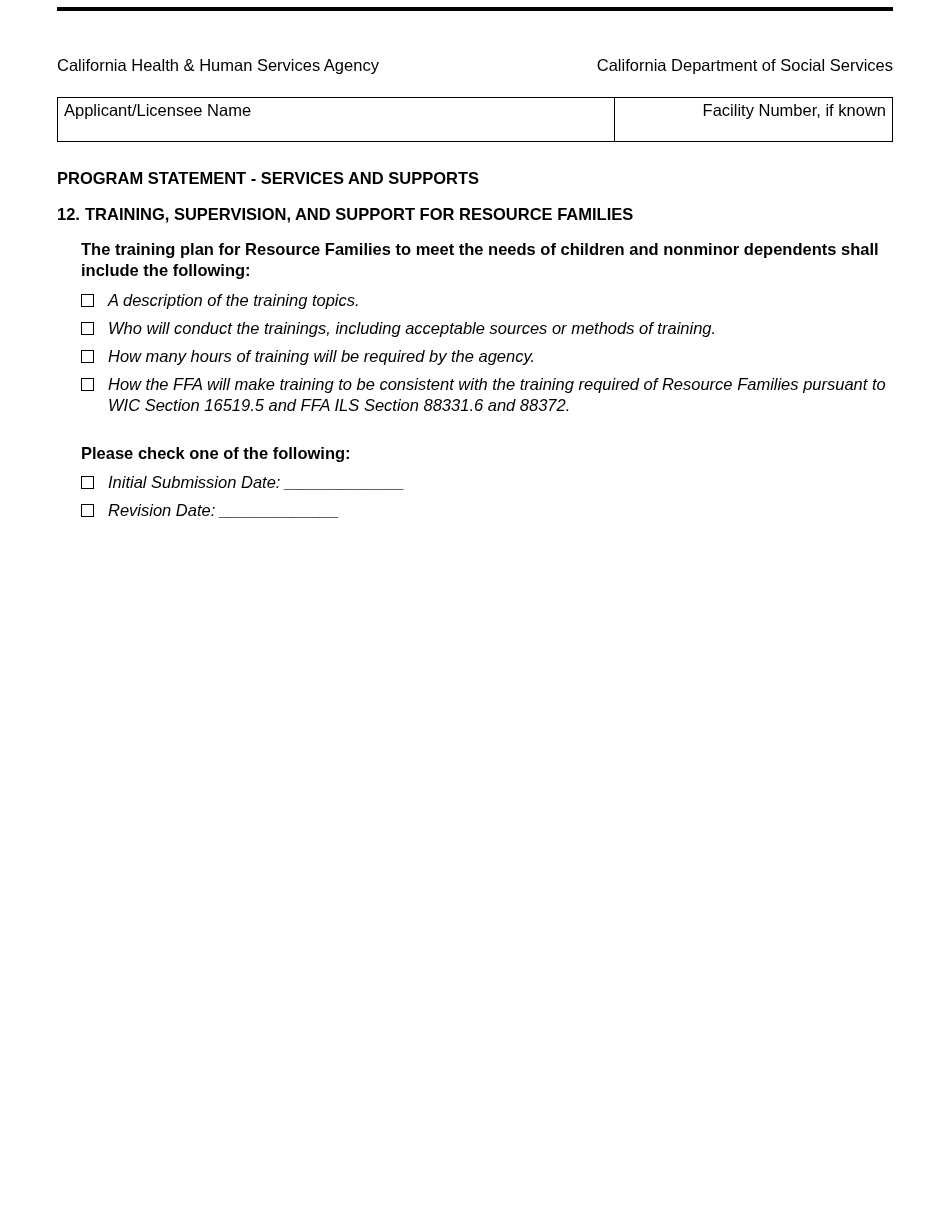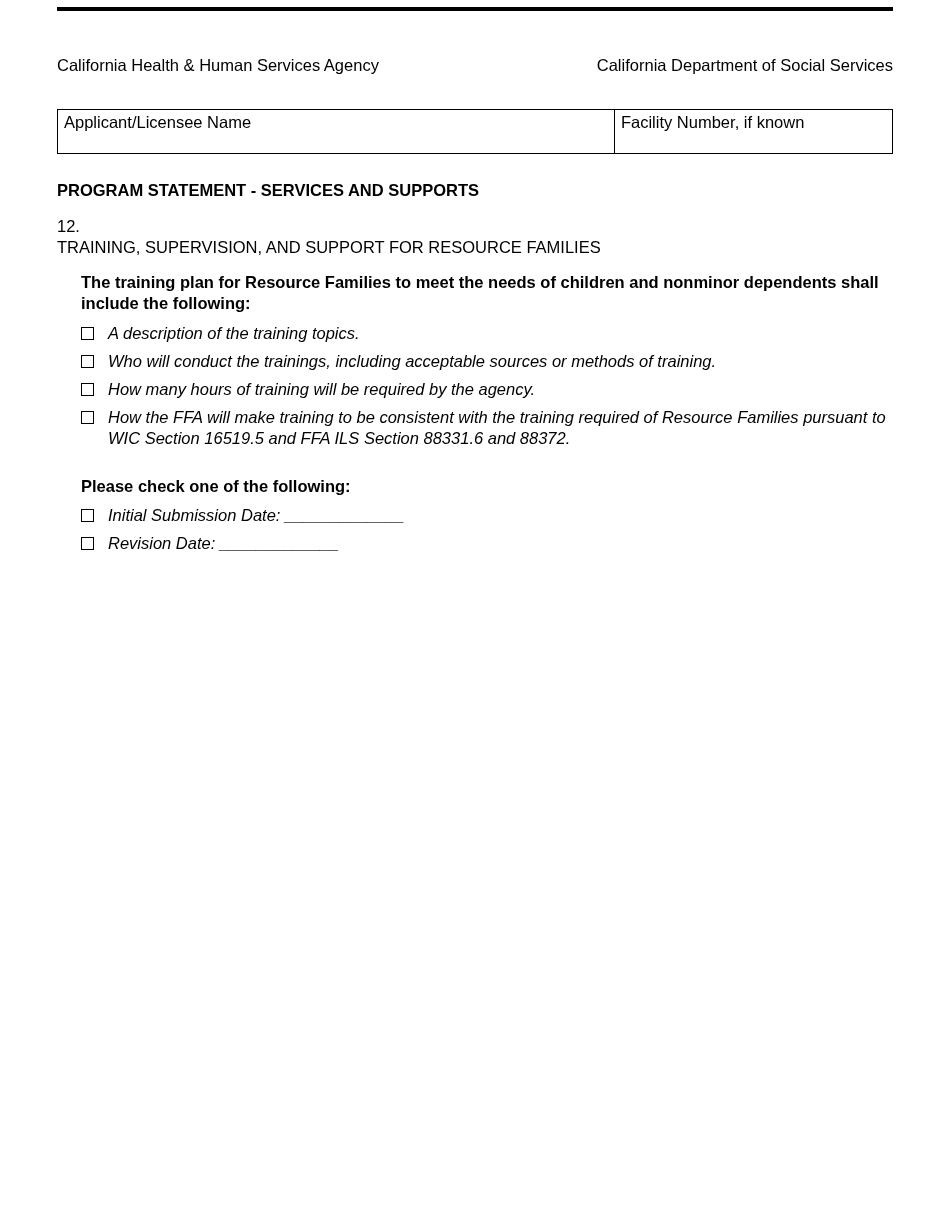--- a/index.html
+++ b/index.html
@@ -18,46 +18,45 @@
   .top-rule { margin-top: 7px; height: 3.5px; background: #000; }
 
   .header {
     margin-top: 44px;
     display: flex;
     justify-content: space-between;
     line-height: 20px;
   }
 
   .info-table {
-    margin-top: 34px;
+    margin-top: 22px;
     width: 100%;
     border-collapse: collapse;
   }
   .info-table td {
     border: 1.5px solid #000;
     vertical-align: top;
     padding: 3px 6px 0 6px;
     height: 44px;
     box-sizing: border-box;
   }
   .info-table td.cell-left { width: 66.7%; }
-  .info-table td.cell-right { width: 33.3%; }
+  .info-table td.cell-right { width: 33.3%; text-align: right; }
 
   .doc-title {
     margin-top: 27px;
     text-align: left;
     font-weight: bold;
   }
 
   .section-heading {
     margin-top: 16px;
     display: flex;
-    font-weight: normal;
+    font-weight: bold;
     line-height: 21px;
-    flex-direction: column;
   }
   .section-number { width: 28px; flex: none; }
   .section-reference {
     margin-left: 32px;
     line-height: 21px;
     font-weight: normal;
   }
 
   .section-body { margin-left: 24px; margin-right: 0; }
 

